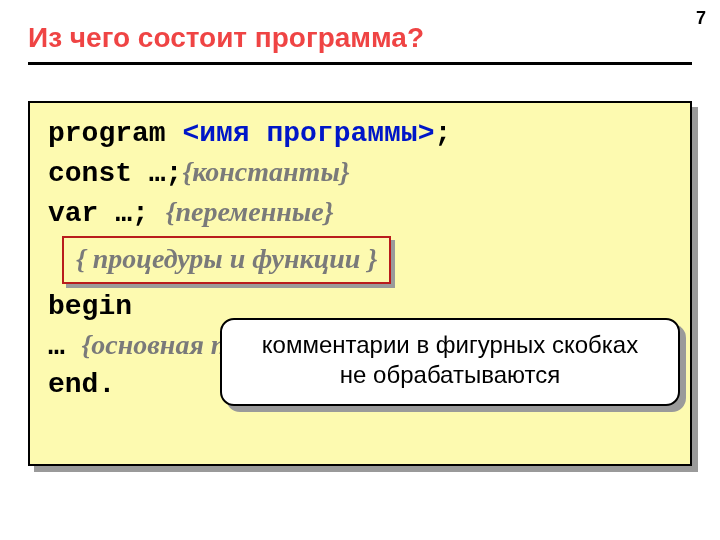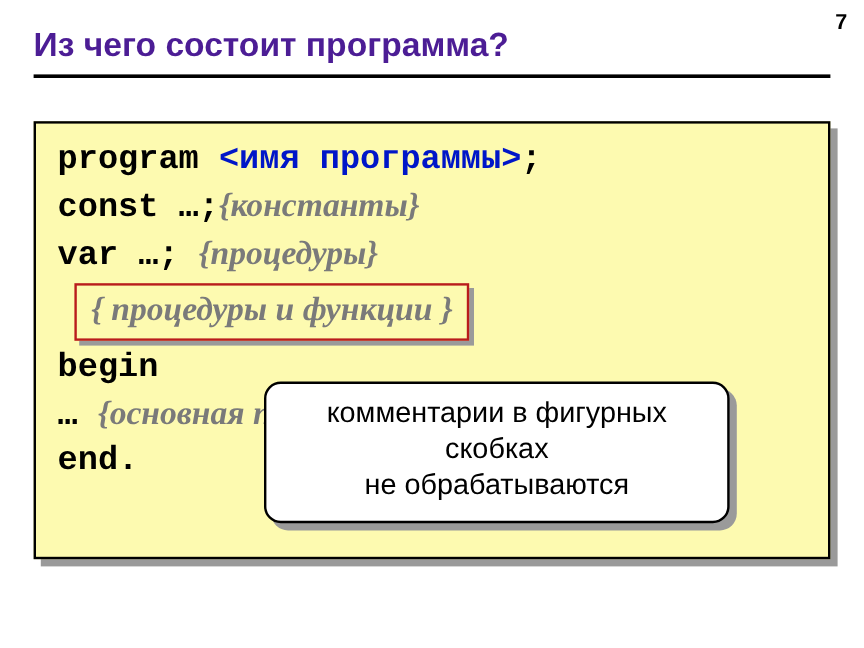--- a/index.html
+++ b/index.html
@@ -17,21 +17,21 @@
     position: absolute;
     top: 8px;
     right: 14px;
     font-size: 18px;
     font-weight: bold;
     color: #000;
   }
   .title {
     font-size: 28px;
     font-weight: bold;
-    color: #4c1d95;
+    color: #ef4444;
     padding: 22px 28px 8px 28px;
   }
   .title-rule {
     margin: 0 28px 22px 28px;
     border: none;
     border-top: 3px solid #000;
   }
   .code-outer {
     position: relative;
     margin: 0 28px;
@@ -73,21 +73,21 @@
   .inner-frame {
     position: relative;
     border: 2px solid #b91c1c;
     background: #fdfab0;
     padding: 2px 12px;
   }
   .callout-wrap {
     position: absolute;
     left: 220px;
     top: 318px;
-    width: 388px;
+    width: 460px;
   }
   .callout-shadow {
     position: absolute;
     top: 6px; left: 6px; right: -6px; bottom: -6px;
     background: #9a9a9a;
     border-radius: 14px;
   }
   .callout {
     position: relative;
     background: #fff;
@@ -112,21 +112,21 @@
 <div class="code-outer">
   <div class="code-shadow"></div>
   <div class="code-box">
     <div>
       <span class="kw">program</span><span class="angle"> &lt;имя программы&gt;</span><span class="plain">;</span>
     </div>
     <div>
       <span class="kw">const</span><span class="plain"> …;</span><span class="comment">{константы}</span>
     </div>
     <div>
-      <span class="kw">var</span><span class="plain"> …; </span><span class="comment">{процедуры}</span>
+      <span class="kw">var</span><span class="plain"> …; </span><span class="comment">{переменные}</span>
     </div>
     <div class="inner-frame-wrap">
       <div class="inner-frame-shadow"></div>
       <div class="inner-frame">
         <span class="comment">{ </span><span class="comment">процедуры и функции</span><span class="comment"> }</span>
       </div>
     </div>
     <div>
       <span class="kw">begin</span>
     </div>

